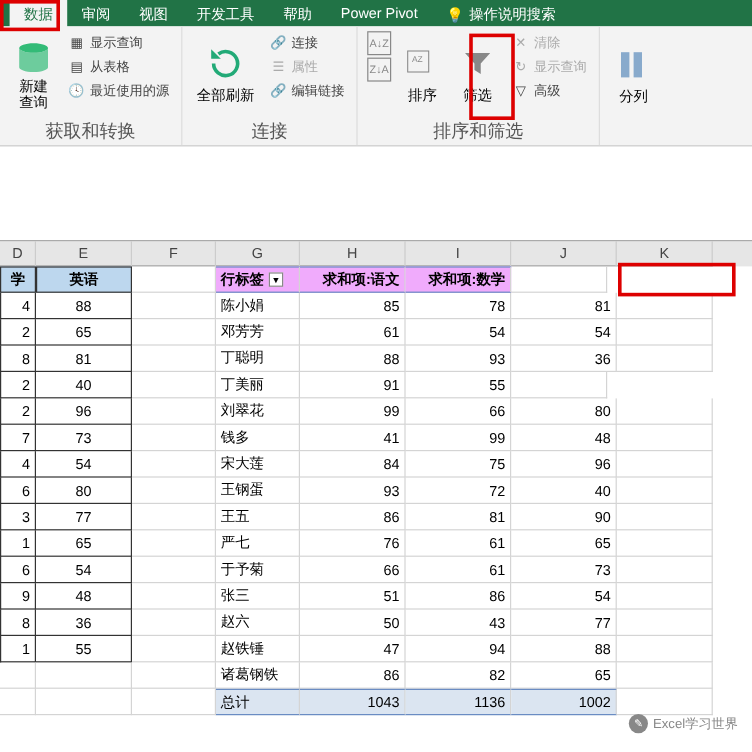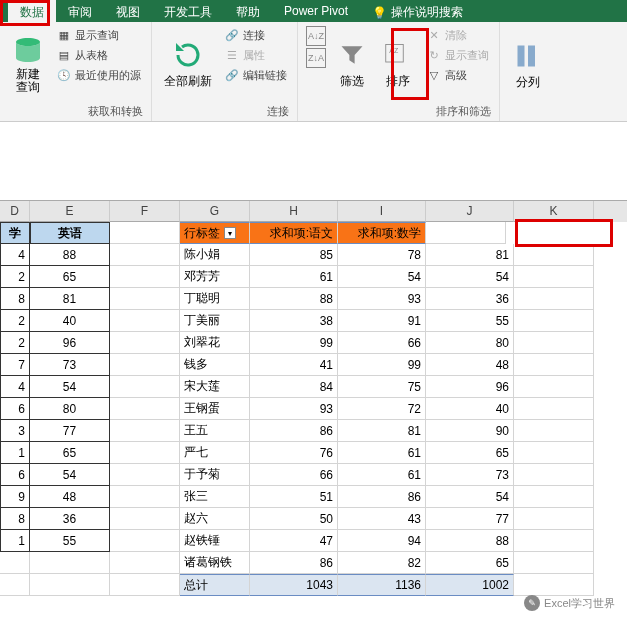--- a/index.html
+++ b/index.html
@@ -5,21 +5,21 @@
 * { box-sizing: border-box; margin: 0; padding: 0; }
 body { font-family: "Microsoft YaHei", sans-serif; font-size: 12px; background: #fff; width: 627px; height: 627px; overflow: hidden; position: relative; }
 
 .tabs { background: #217346; height: 22px; display: flex; align-items: flex-start; padding-left: 8px; }
 .tab { color: #fff; padding: 4px 12px; font-size: 12px; cursor: pointer; }
 .tab.active { background: #f3f3f3; color: #217346; }
 .hl-tab { position: absolute; border: 3px solid #d00; top: 0; left: 0; width: 50px; height: 26px; pointer-events: none; }
 
 .ribbon { background: #f3f3f3; height: 100px; display: flex; border-bottom: 1px solid #ccc; }
 .group { border-right: 1px solid #ddd; padding: 4px 8px 2px; display: flex; flex-direction: column; justify-content: space-between; }
-.group-label { text-align: right; font-size: 11px; color: #555; padding-top: 2px; }
+.group-label { text-align: center; font-size: 15px; color: #555; padding-top: 2px; }
 .group-body { display: flex; gap: 6px; flex: 1; }
 .big-btn { display: flex; flex-direction: column; align-items: center; justify-content: center; gap: 2px; padding: 2px 4px; cursor: pointer; }
 .small-btns { display: flex; flex-direction: column; gap: 2px; }
 .small-btn { display: flex; align-items: center; gap: 3px; font-size: 11px; color: #444; padding: 1px 2px; cursor: pointer; }
 .disabled { color: #aaa; }
 .icon { width: 16px; height: 16px; display: inline-flex; align-items: center; justify-content: center; }
 .icon-lg { width: 32px; height: 32px; }
 .sort-icons { display: flex; flex-direction: column; gap: 2px; text-align: center; }
 .sort-az { border: 1px solid #888; width: 20px; height: 20px; font-size: 9px; display: flex; align-items: center; justify-content: center; color: #888; }
 
@@ -27,21 +27,21 @@
 
 .sheet { position: relative; margin-top: 78px; }
 .colheads { display: flex; background: #e6e6e6; border-top: 1px solid #aaa; }
 .ch { border-right: 1px solid #ccc; border-bottom: 1px solid #aaa; text-align: center; font-size: 12px; color: #444; padding: 3px 0; }
 .rows { }
 .row { display: flex; height: 22px; }
 .cell { border-right: 1px solid #d4d4d4; border-bottom: 1px solid #d4d4d4; padding: 2px 4px; font-size: 12px; display: flex; align-items: center; }
 .cell.r { justify-content: flex-end; }
 .cell.c { justify-content: center; }
 .blue-hdr { background: #bdd7ee; font-weight: bold; border: 1px solid #333; border-bottom: 1px solid #333; justify-content: center; }
-.pivot-hdr { background: #f97316; font-weight: normal; border-top: 1px solid #6a8cc3; border-bottom: 1px solid #6a8cc3; }
+.pivot-hdr { background: #f0abfc; font-weight: bold; border-top: 1px solid #6a8cc3; border-bottom: 1px solid #6a8cc3; }
 .pivot-total { background: #dbe5f1; font-weight: normal; border-top: 1px solid #6a8cc3; border-bottom: 1px solid #6a8cc3; }
 .dd { width: 12px; height: 12px; border: 1px solid #888; margin-left: 4px; display: inline-flex; align-items: center; justify-content: center; font-size: 8px; background: #fff; }
 
 .hl-cell { position: absolute; border: 3px solid #d00; pointer-events: none; }
 
 .watermark { position: absolute; bottom: 16px; right: 12px; display: flex; align-items: center; gap: 4px; color: #888; font-size: 11px; }
 .wm-circle { width: 16px; height: 16px; border-radius: 50%; background: #888; display: flex; align-items: center; justify-content: center; color: #fff; font-size: 9px; }
 
 
 .wD { width: 30px; } .wE { width: 80px; } .wF { width: 70px; } .wG { width: 70px; }
@@ -126,33 +126,33 @@
 
   <div class="group">
     <div class="group-body">
       <div class="sort-icons">
         <div class="sort-az">A↓Z</div>
         <div class="sort-az">Z↓A</div>
       </div>
       <div class="big-btn">
         <span class="icon icon-lg">
           <svg viewBox="0 0 32 32" width="28" height="28">
+              <rect x="2" y="4" width="20" height="20" fill="none" stroke="#888"></rect>
+              <text x="6" y="14" font-size="8" fill="#888">AZ</text>
+            </svg>
+        </span>
+        <span>排序</span>
+      </div>
+      <div class="big-btn">
+        <span class="icon icon-lg">
+          <svg viewBox="0 0 32 32" width="28" height="28">
               <path fill="#888" d="M4 6h24l-9 10v10l-6-4V16z"></path>
             </svg>
         </span>
         <span>筛选</span>
-      </div>
-      <div class="big-btn">
-        <span class="icon icon-lg">
-          <svg viewBox="0 0 32 32" width="28" height="28">
-              <rect x="2" y="4" width="20" height="20" fill="none" stroke="#888"></rect>
-              <text x="6" y="14" font-size="8" fill="#888">AZ</text>
-            </svg>
-        </span>
-        <span>排序</span>
       </div>
       <div class="small-btns">
         <div class="small-btn disabled">
             <span class="icon">✕</span>
             <span>清除</span>
           </div>
         <div class="small-btn disabled">
             <span class="icon">↻</span>
             <span>显示查询</span>
           </div>
@@ -231,21 +231,20 @@
         <div class="cell wH r">88</div>
         <div class="cell wI r">93</div>
         <div class="cell wJ r">36</div>
         <div class="cell wK"></div>
       </div>
       <div class="row">
         <div class="cell wD r" style="border-left: 1px solid rgb(51, 51, 51); border-bottom: 1px solid rgb(51, 51, 51); border-right: 1px solid rgb(51, 51, 51);">2</div>
         <div class="cell wE c" style="border-bottom: 1px solid rgb(51, 51, 51); border-right: 1px solid rgb(51, 51, 51);">40</div>
         <div class="cell wF"></div>
         <div class="cell wG">丁美丽</div>
-        <div class="cell wH r">38</div>
         <div class="cell wI r">91</div>
         <div class="cell wJ r">55</div>
         <div class="cell wK"></div>
       </div>
       <div class="row">
         <div class="cell wD r" style="border-left: 1px solid rgb(51, 51, 51); border-bottom: 1px solid rgb(51, 51, 51); border-right: 1px solid rgb(51, 51, 51);">2</div>
         <div class="cell wE c" style="border-bottom: 1px solid rgb(51, 51, 51); border-right: 1px solid rgb(51, 51, 51);">96</div>
         <div class="cell wF"></div>
         <div class="cell wG">刘翠花</div>
         <div class="cell wH r">99</div>

